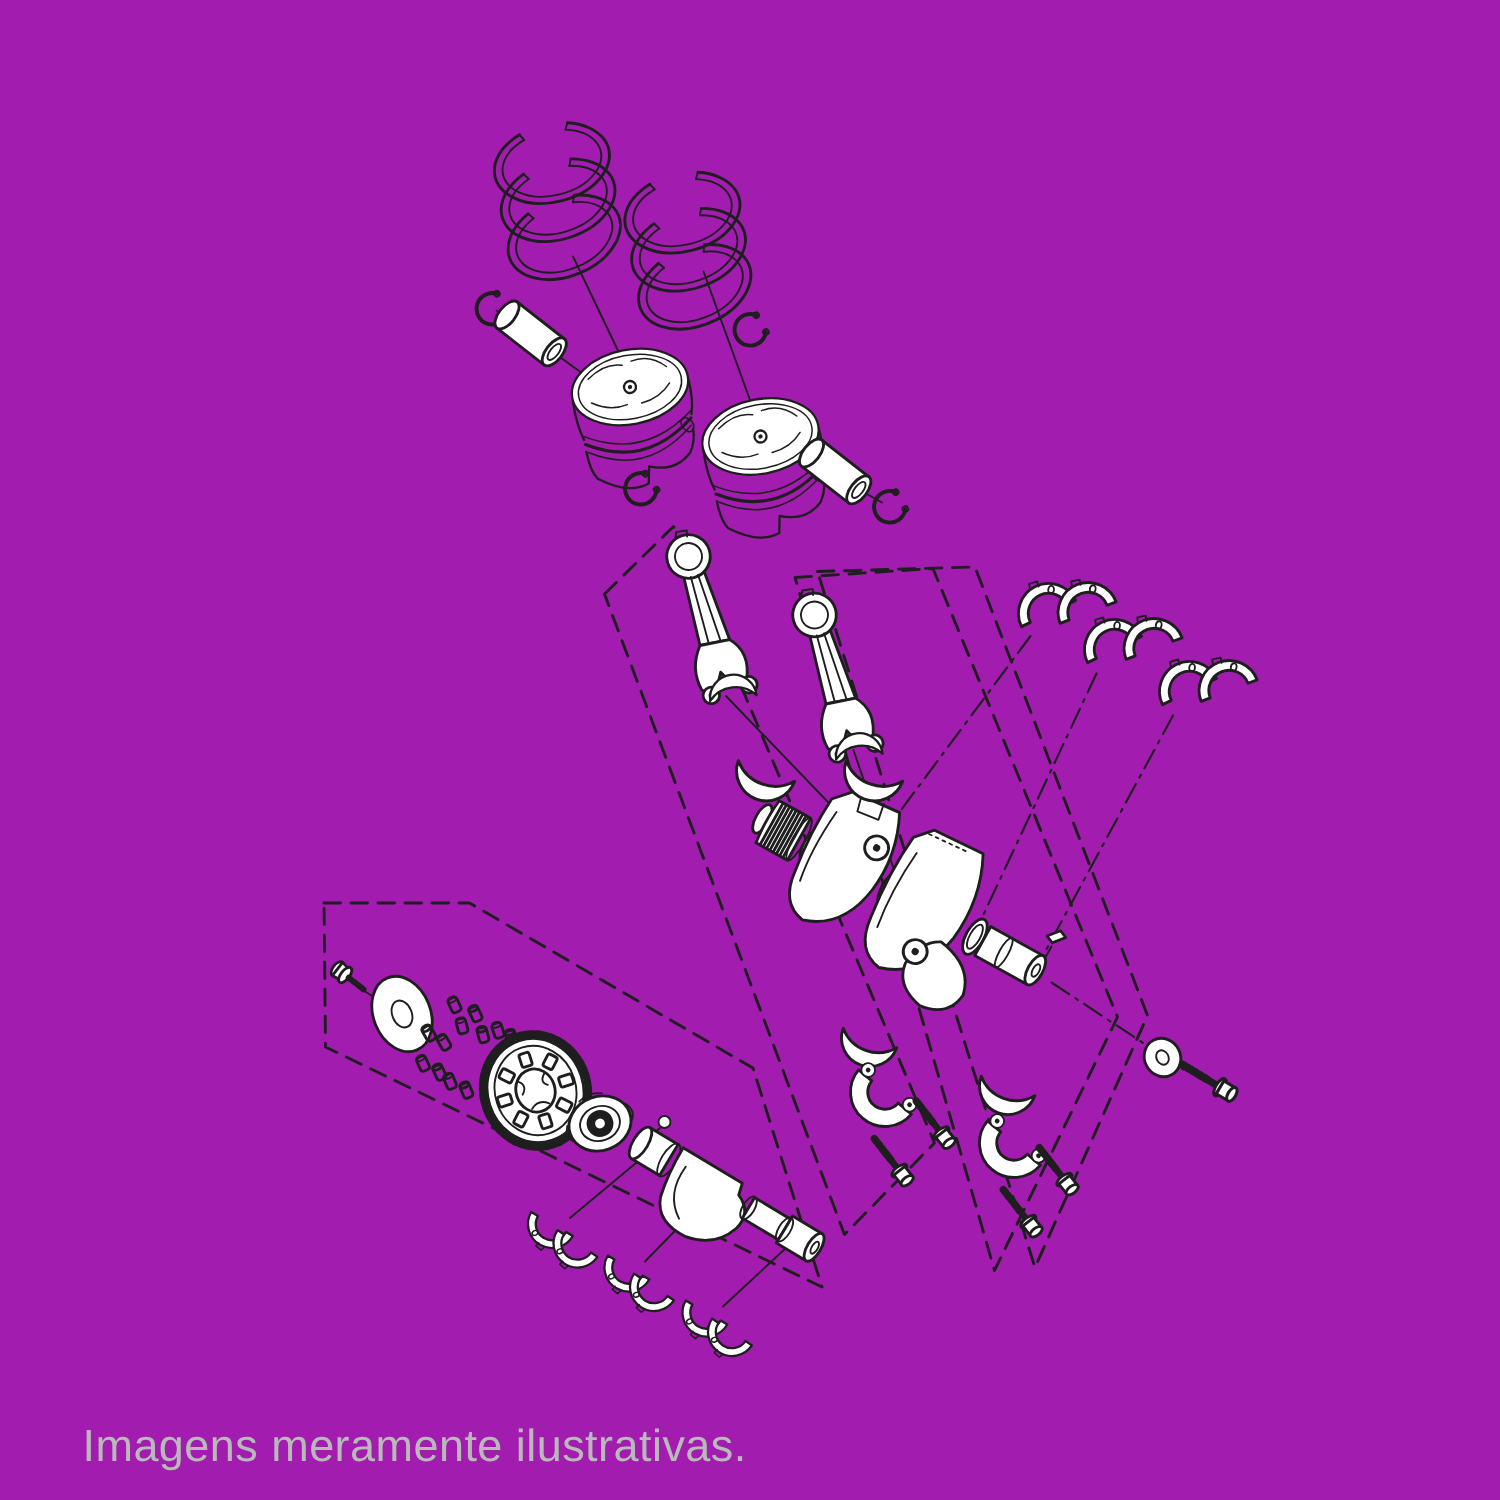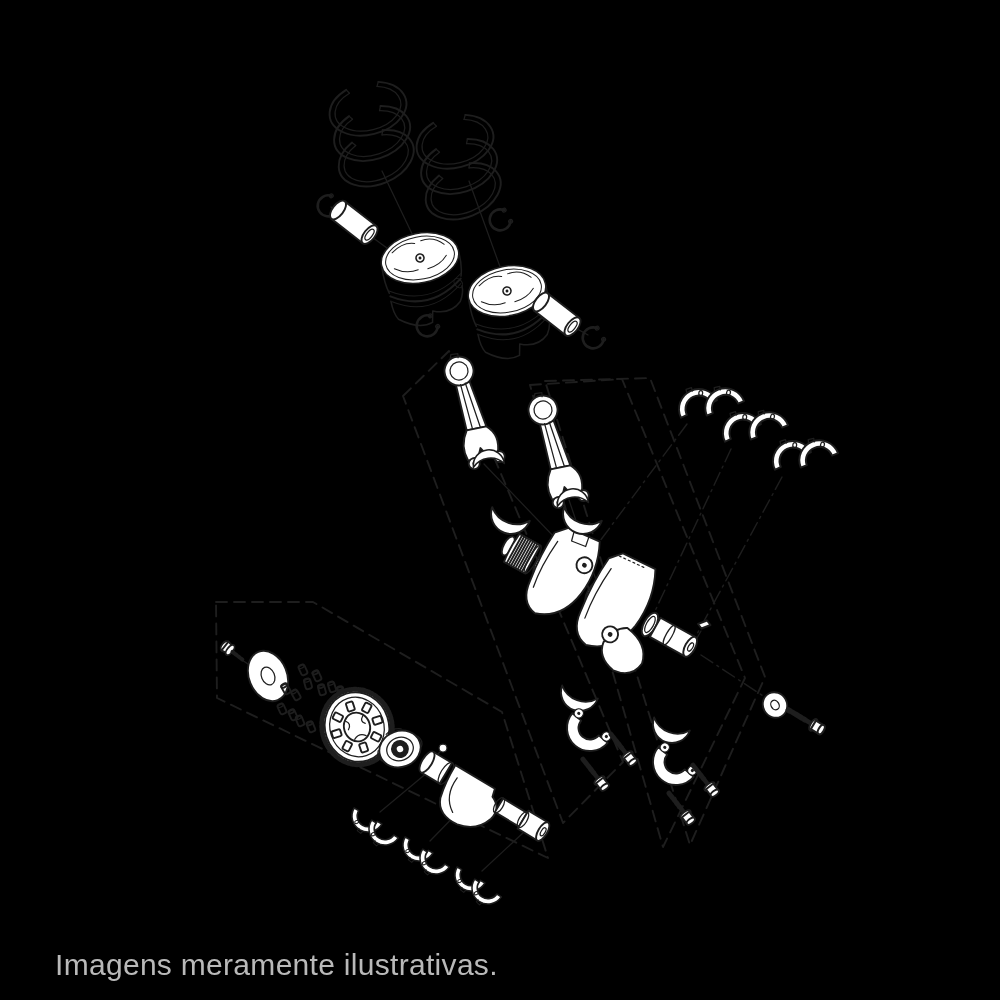--- a/index.html
+++ b/index.html
@@ -1,16 +1,16 @@
 <!DOCTYPE html>
 <html><head>
 <meta charset="utf-8">
 <style>
   html,body{margin:0;padding:0;background:#ffffff;}
-  .stage{position:relative;width:1000px;height:1000px;background:#000000;overflow:hidden;
+  .stage{position:relative;width:1000px;height:1000px;background:#a21caf;overflow:hidden;
          font-family:"Liberation Sans", sans-serif;}
   .stage svg{position:absolute;left:0;top:0;}
   
   svg *{stroke:#1e1e1e;fill:none;stroke-width:1.9;stroke-linecap:round;stroke-linejoin:round;}
   .f{fill:#ffffff;}
   .fb{fill:#1e1e1e;stroke:none;}
   .fbs{fill:#1e1e1e;}
   .thin{stroke-width:1.25;}
   .mid{stroke-width:2.6;}
   .dash{stroke-dasharray:11 7;stroke-width:1.9;fill:none;}

